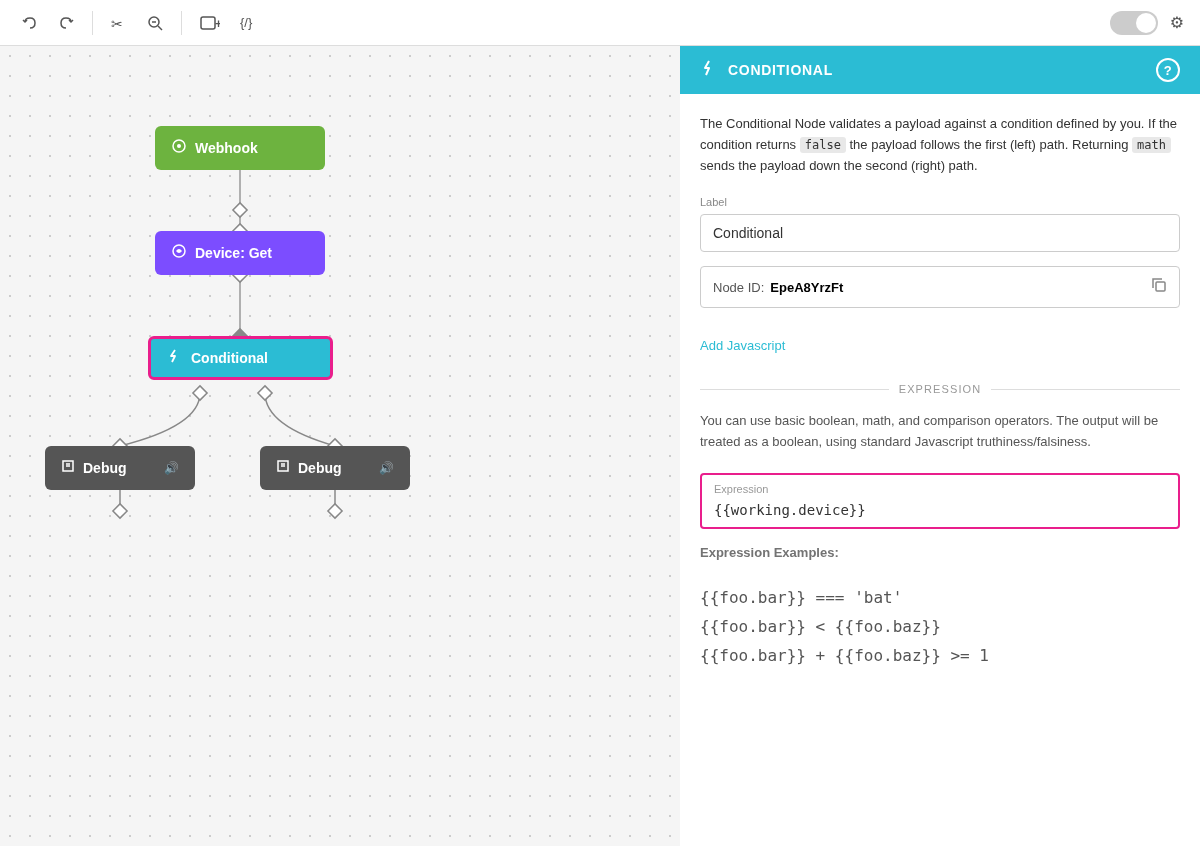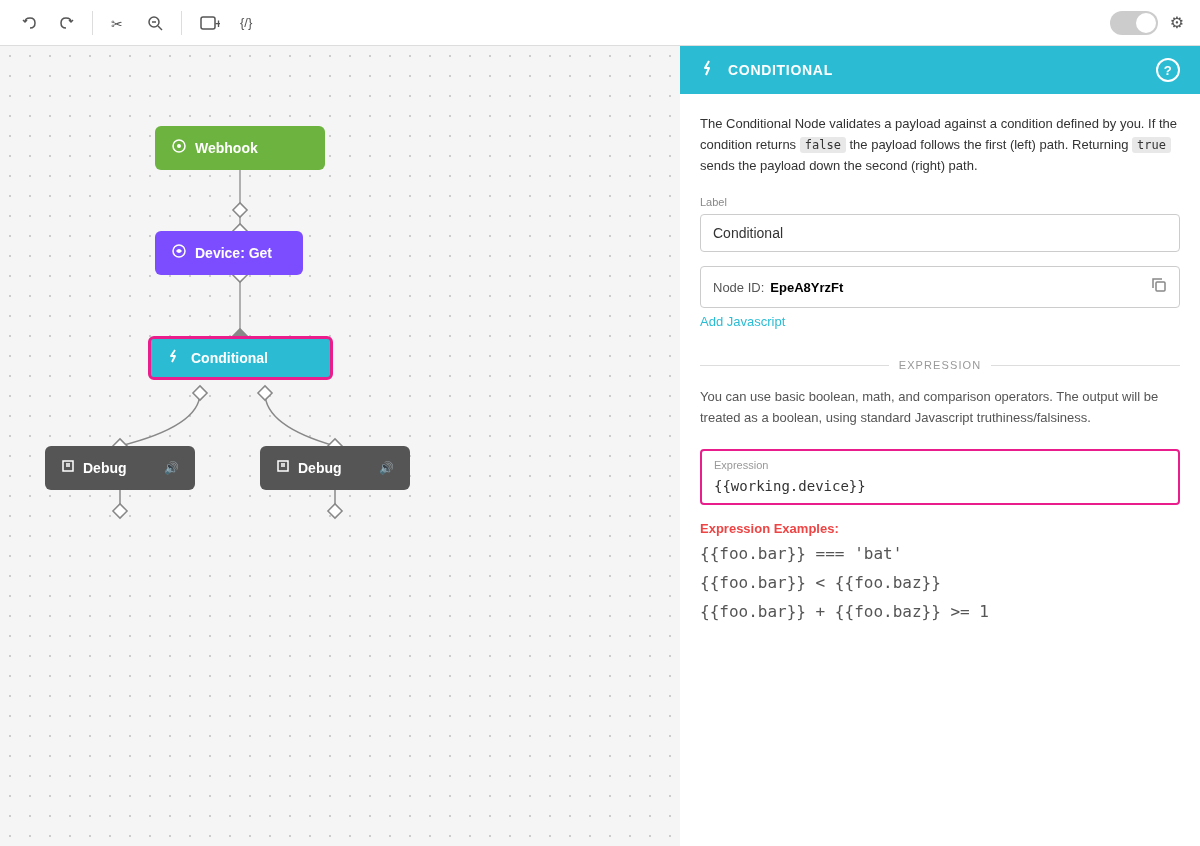--- a/index.html
+++ b/index.html
@@ -91,21 +91,21 @@
     }
 
     .node-webhook {
       background: #6db33f;
       width: 170px;
       left: 155px;
       top: 80px;
     }
     .node-device {
       background: #7c4dff;
-      width: 148px;
+      width: 170px;
       left: 155px;
       top: 185px;
     }
     .node-conditional {
       background: #2bbcd4;
       width: 185px;
       left: 148px;
       top: 290px;
       border: 3px solid #e91e8c;
     }
@@ -214,21 +214,21 @@
     }
 
     .node-id-row {
       border: 1px solid #ccc;
       border-radius: 4px;
       padding: 10px 12px;
       font-size: 13px;
       color: #555;
       display: flex;
       align-items: center;
-      margin-bottom: 4px;
+      margin-bottom: 28px;
     }
     .node-id-label { margin-right: 6px; }
     .node-id-value { font-weight: 700; color: #000000; }
     .copy-icon {
       margin-left: auto;
       cursor: pointer;
       color: #888;
       font-size: 16px;
     }
 
@@ -286,22 +286,22 @@
       outline: none;
       font-size: 14px;
       color: #333;
       font-family: monospace;
       background: transparent;
     }
 
     .examples-title {
       font-size: 13px;
       font-weight: 700;
-      color: #ef4444;
-      margin-bottom: 4px;
+      color: #737373;
+      margin-bottom: 24px;
     }
     .examples-code {
       font-family: monospace;
       font-size: 16px;
       color: #555;
       line-height: 1.8;
     }
   </style>
 </head>
 <body>
@@ -449,21 +449,21 @@
           </svg>
       </span>
       <span>CONDITIONAL</span>
       <div class="panel-header-help">
         <span>?</span>
       </div>
     </div>
 
     <div class="panel-body">
       <p class="description-text">
-        The Conditional Node validates a payload against a condition defined by you. If the condition returns <span class="code-inline">false</span> the payload follows the first (left) path. Returning <span class="code-inline">true</span> sends the payload down the second (right) path.
+        The Conditional Node validates a payload against a condition defined by you. If the condition returns <span class="code-inline">false</span> the payload follows the first (left) path. Returning <span class="code-inline">math</span> sends the payload down the second (right) path.
       </p>
 
       <div class="field-label">Label</div>
       <input class="text-input" type="text" value="Conditional" style="">
 
       <div class="node-id-row">
         <span class="node-id-label">Node ID:</span>
         <span class="node-id-value">EpeA8YrzFt</span>
         <span class="copy-icon" title="Copy">
           <svg width="16" height="16" viewBox="0 0 16 16" fill="none">

